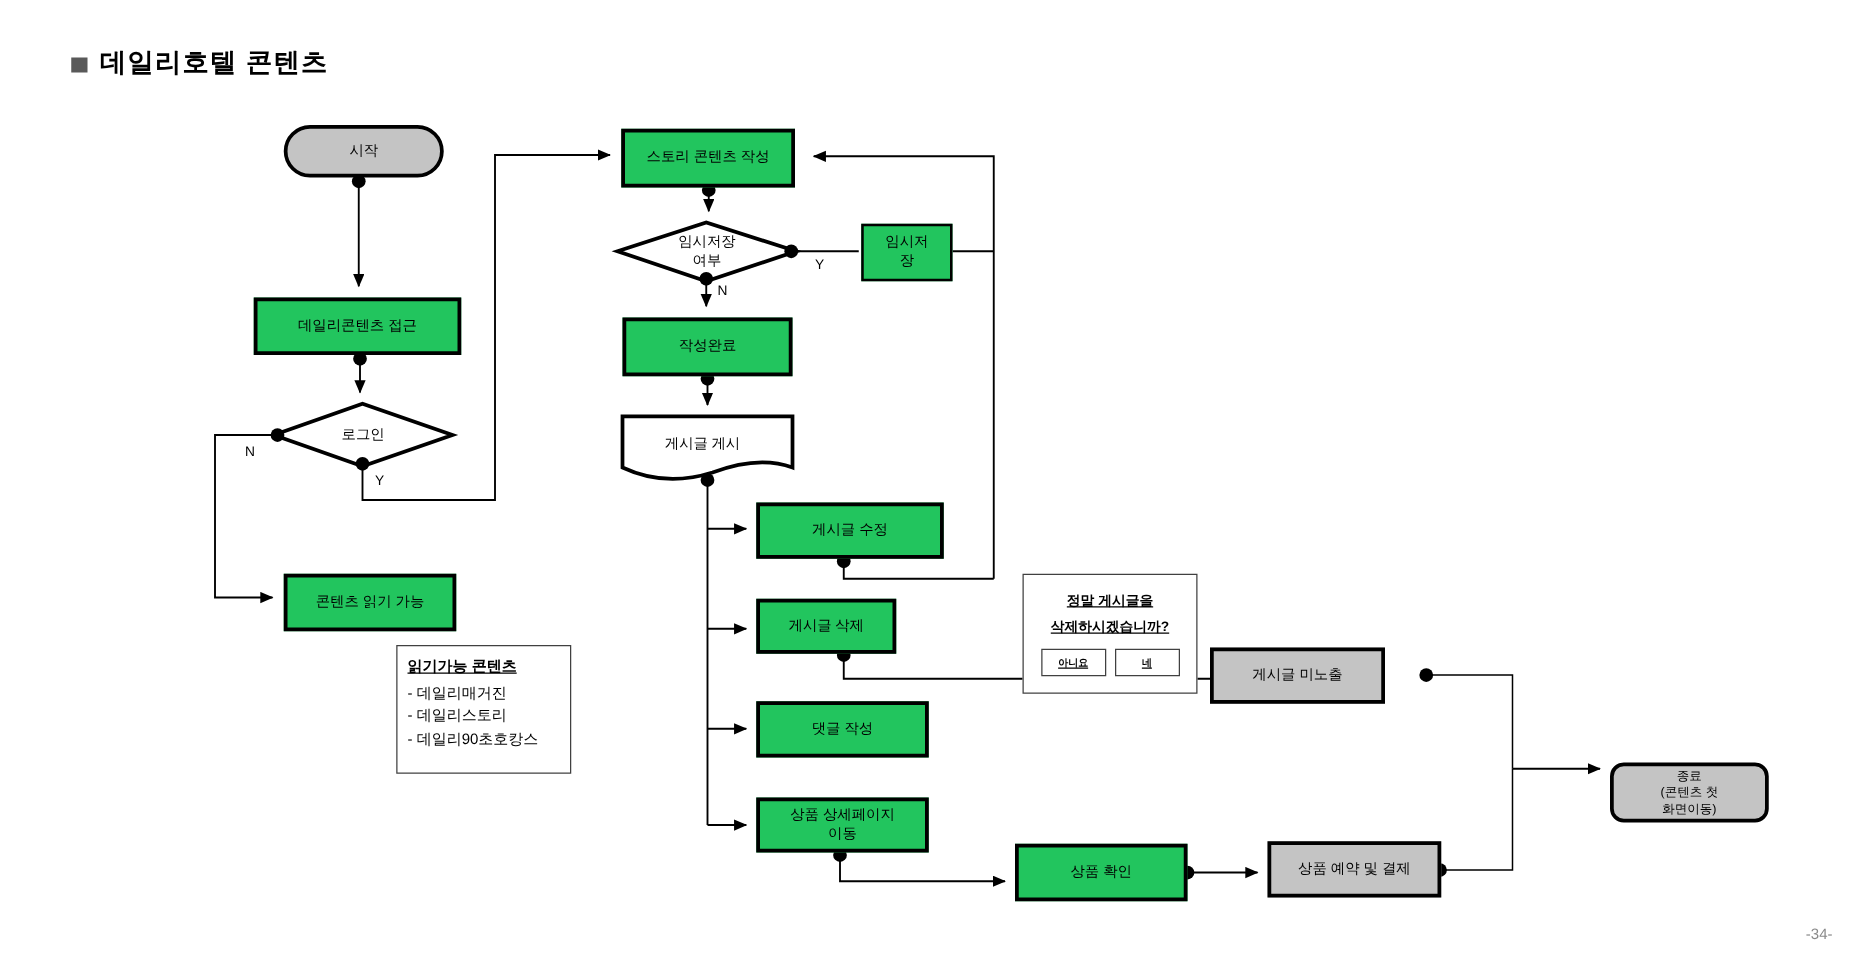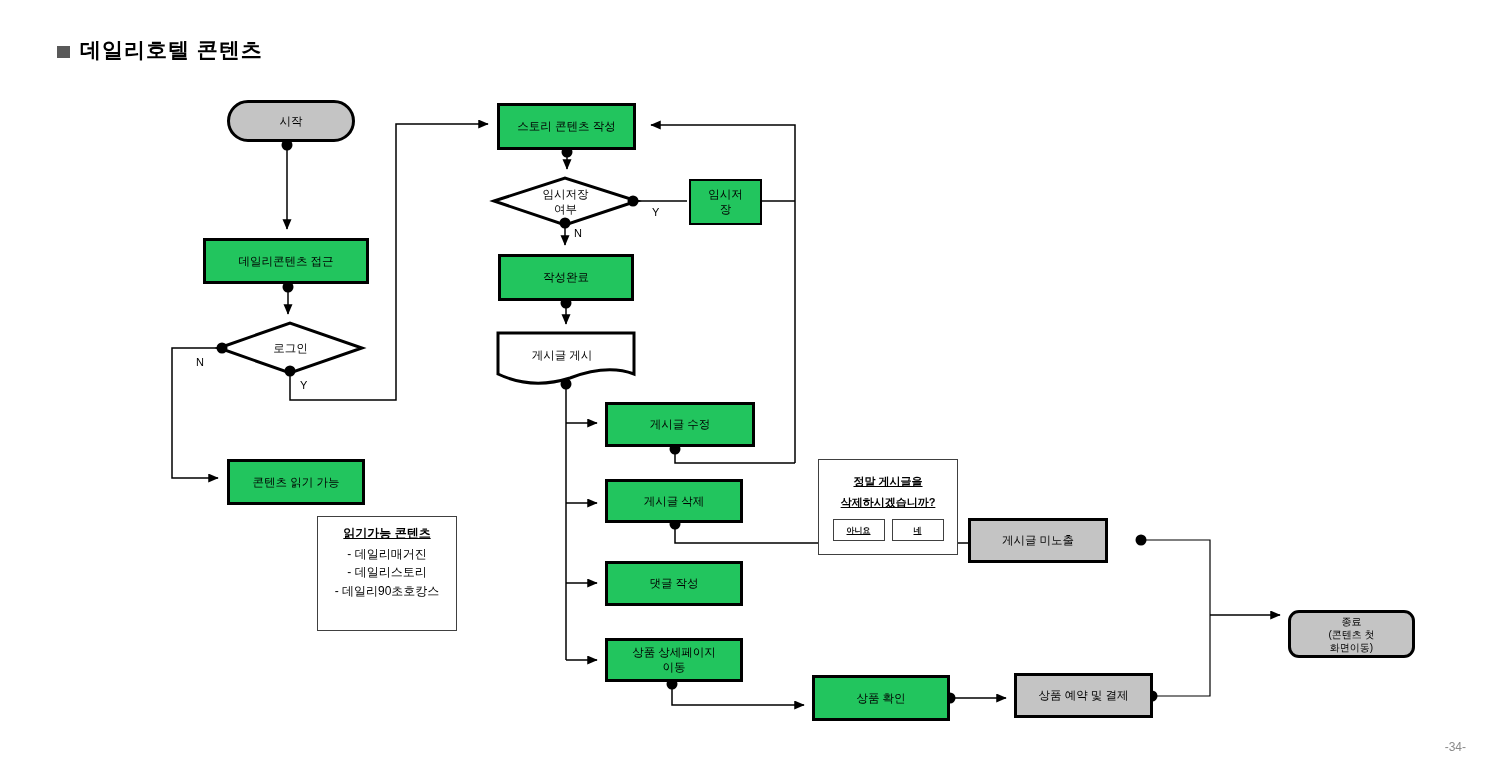--- a/index.html
+++ b/index.html
@@ -15,22 +15,22 @@
   .node{position:absolute;box-sizing:border-box;border:3px solid #000;background:#22c55e;
         display:flex;align-items:center;justify-content:center;text-align:center;
         font-size:11.5px;line-height:1.3;white-space:pre-line;}
   .gray{background:#c4c4c4;}
   .rounded{border-radius:11px;}
   .thin{border-width:2.5px;}
   .lbl{position:absolute;display:flex;align-items:center;justify-content:center;text-align:center;
        font-size:11.5px;line-height:1.25;white-space:pre-line;font-family:Liberation Serif, serif;}
   .branch-lbl{position:absolute;font-size:11px;}
   
-  #readable-note{position:absolute;left:317px;top:516px;width:140px;height:115px;box-sizing:border-box;
-       border:1.5px solid #404040;background:#fff;padding:7px 8px 4px 8px;font-size:12px;line-height:1.55;text-align:center;}
+  #readable-note{position:absolute;left:317px;top:516px;width:140px;height:103px;box-sizing:border-box;
+       border:1.5px solid #404040;background:#fff;padding:7px 8px 4px 8px;font-size:12px;line-height:1.55;}
   #readable-note .head{font-weight:bold;text-decoration:underline;margin-bottom:2px;}
   
   #delete-dialog{position:absolute;left:818px;top:439px;width:140px;height:96px;box-sizing:border-box;
        border:1.5px solid #404040;background:#fff;display:flex;flex-direction:column;
        align-items:center;justify-content:center;gap:3px;margin-top:20px;}
   .dlg-line{font-size:11px;font-weight:bold;text-decoration:underline;line-height:1.6;}
   #dlg-buttons{display:flex;gap:7px;margin-top:5px;}
   .dlg-btn{width:52px;height:22px;box-sizing:border-box;border:1.5px solid #404040;background:#fff;
        display:flex;align-items:center;justify-content:center;font-size:8px;font-weight:bold;
        text-decoration:underline;cursor:pointer;}
@@ -120,21 +120,21 @@
 
   <div class="node thin" style="left:689px;top:179px;width:73px;height:46px;">임시저
 장</div>
 
   <div class="node" style="left:498px;top:254px;width:136px;height:47px;">작성완료</div>
 
   <div class="lbl" style="left:498px;top:335px;width:128px;height:40px;text-align:center;">게시글 게시</div>
 
   <div class="node" style="left:605px;top:402px;width:150px;height:45px;">게시글 수정</div>
 
-  <div class="node" style="left:605px;top:479px;width:138px;height:44px;font-family:Liberation Serif, serif;">게시글 삭제</div>
+  <div class="node" style="left:605px;top:479px;width:112px;height:44px;font-family:Liberation Serif, serif;">게시글 삭제</div>
 
   <div class="node" style="left:605px;top:561px;width:138px;height:45px;">댓글 작성</div>
 
   <div class="node" style="left:605px;top:638px;width:138px;height:44px;">상품 상세페이지
 이동</div>
 
   <div class="node" style="left:812px;top:675px;width:138px;height:46px;">상품 확인</div>
 
   <div class="node gray" style="left:1014px;top:673px;width:139px;height:45px;">상품 예약 및 결제</div>
 

